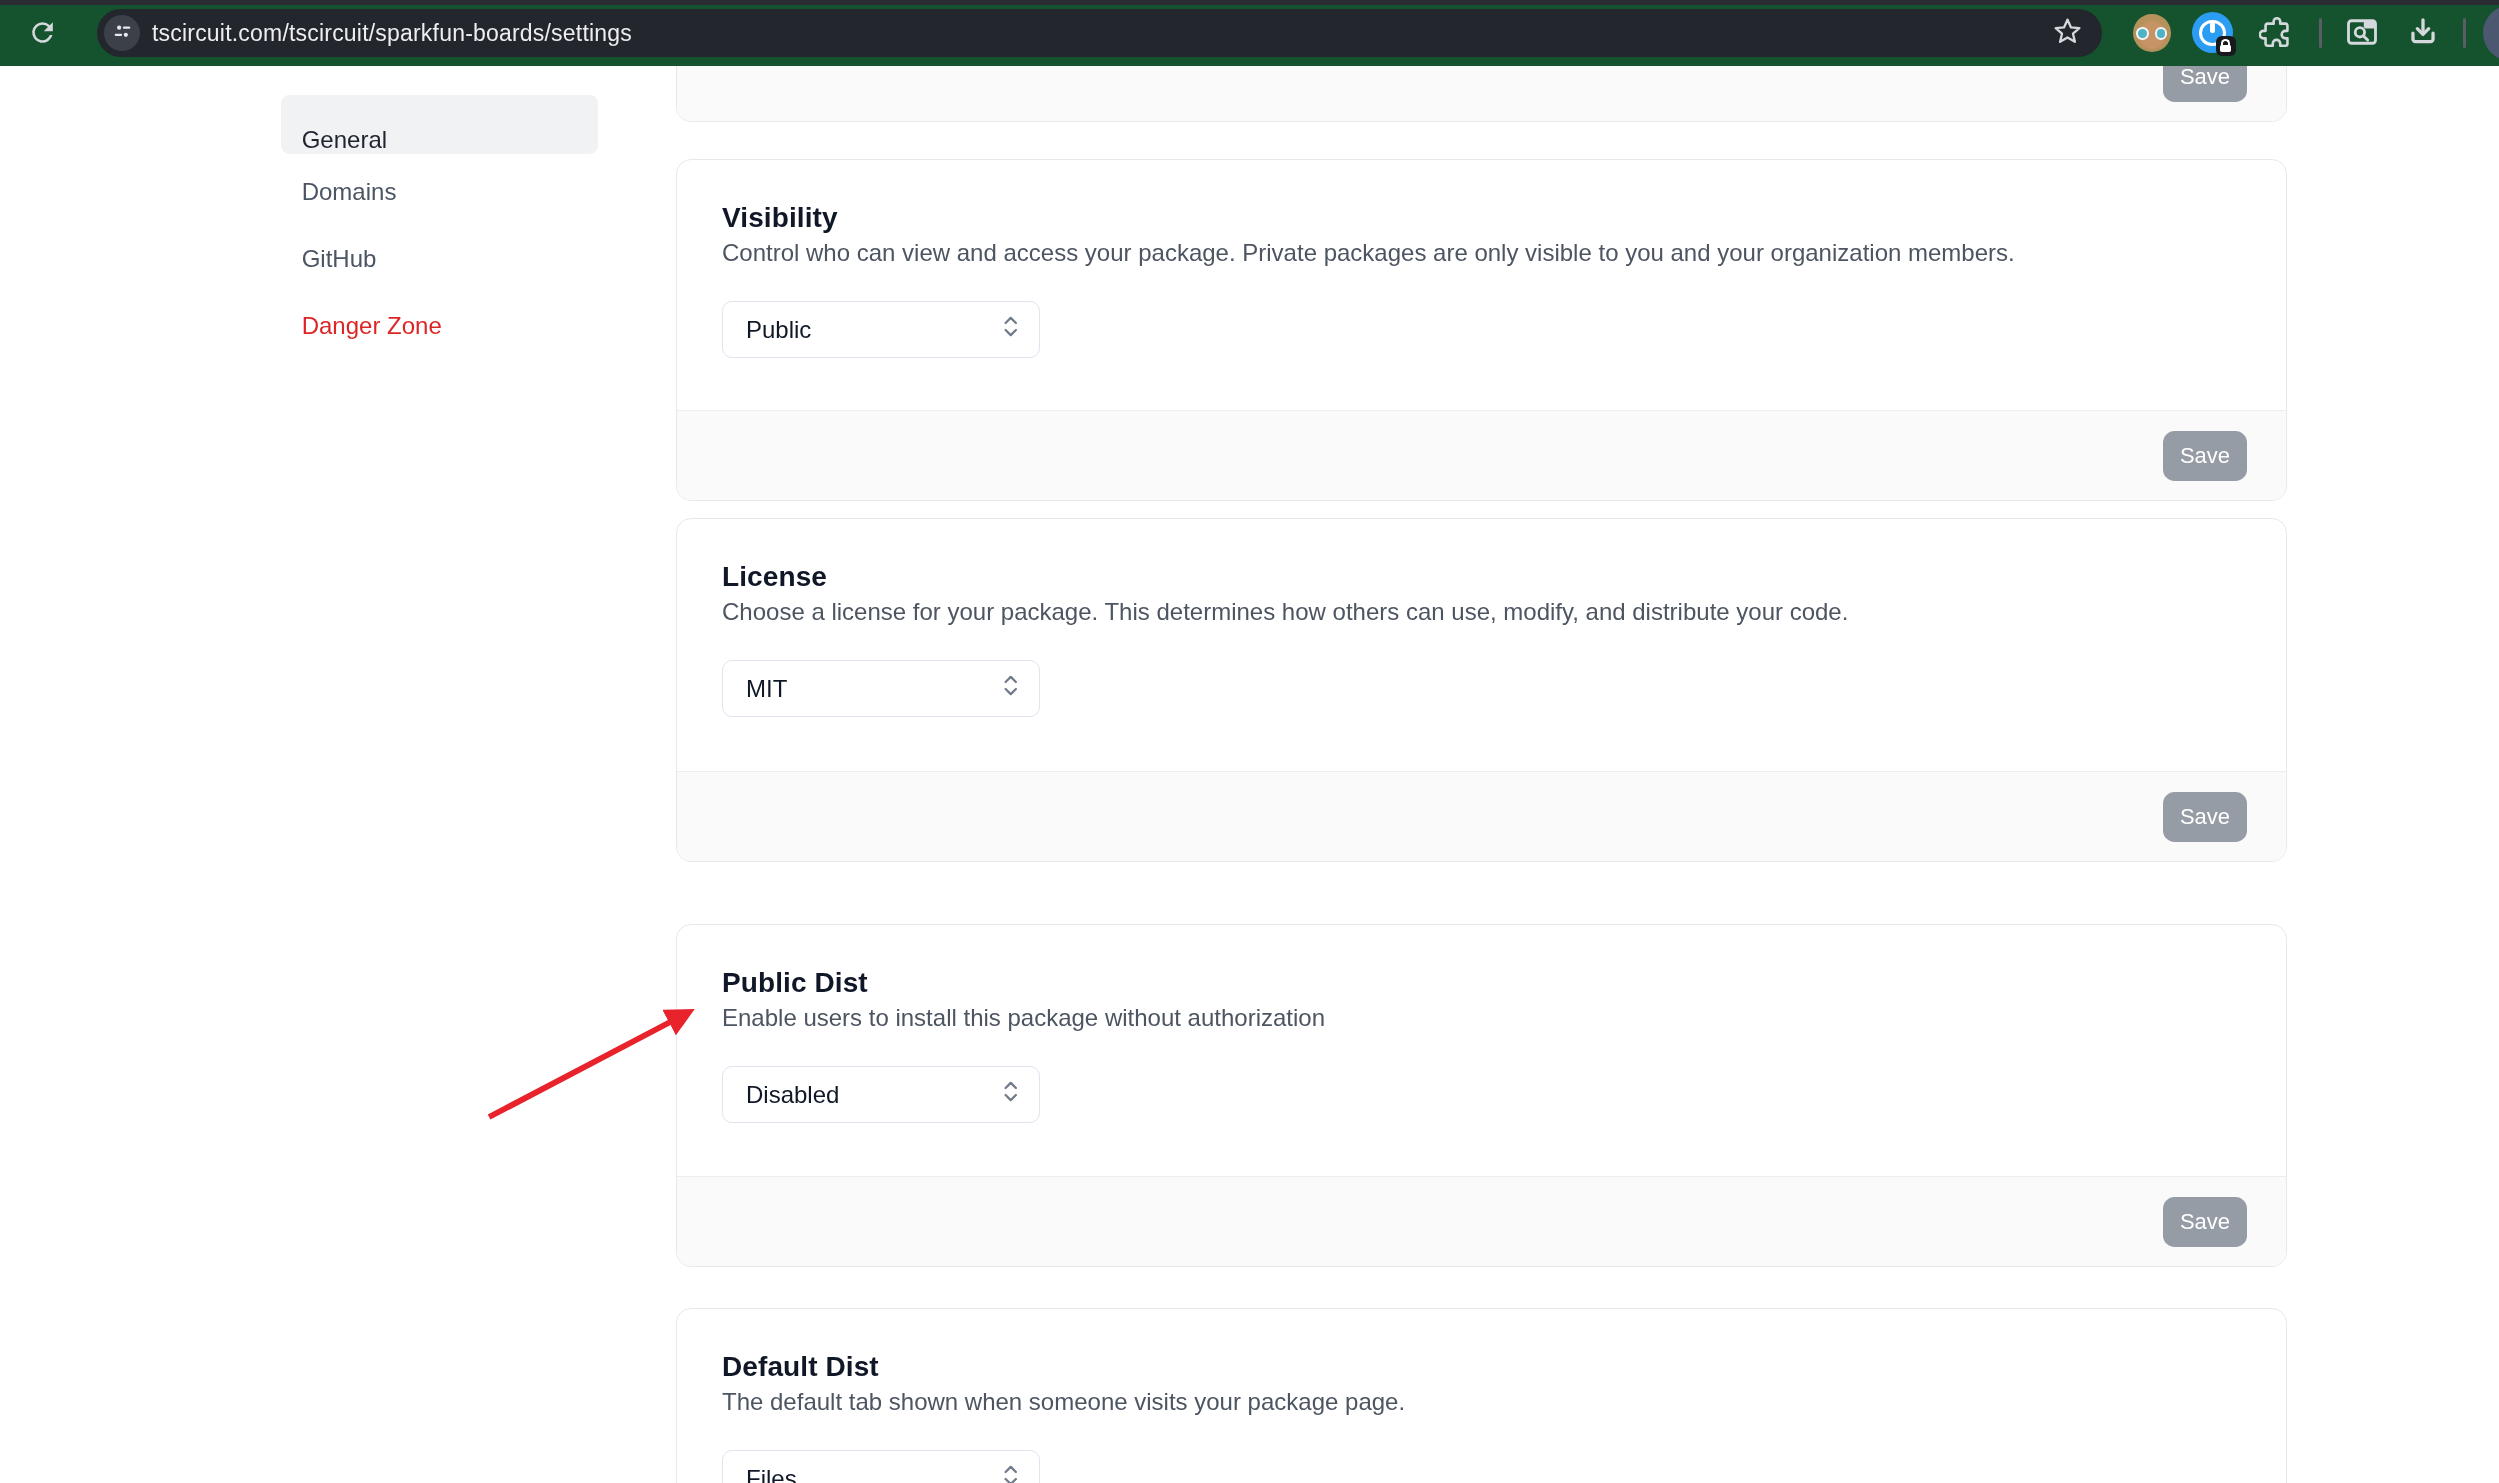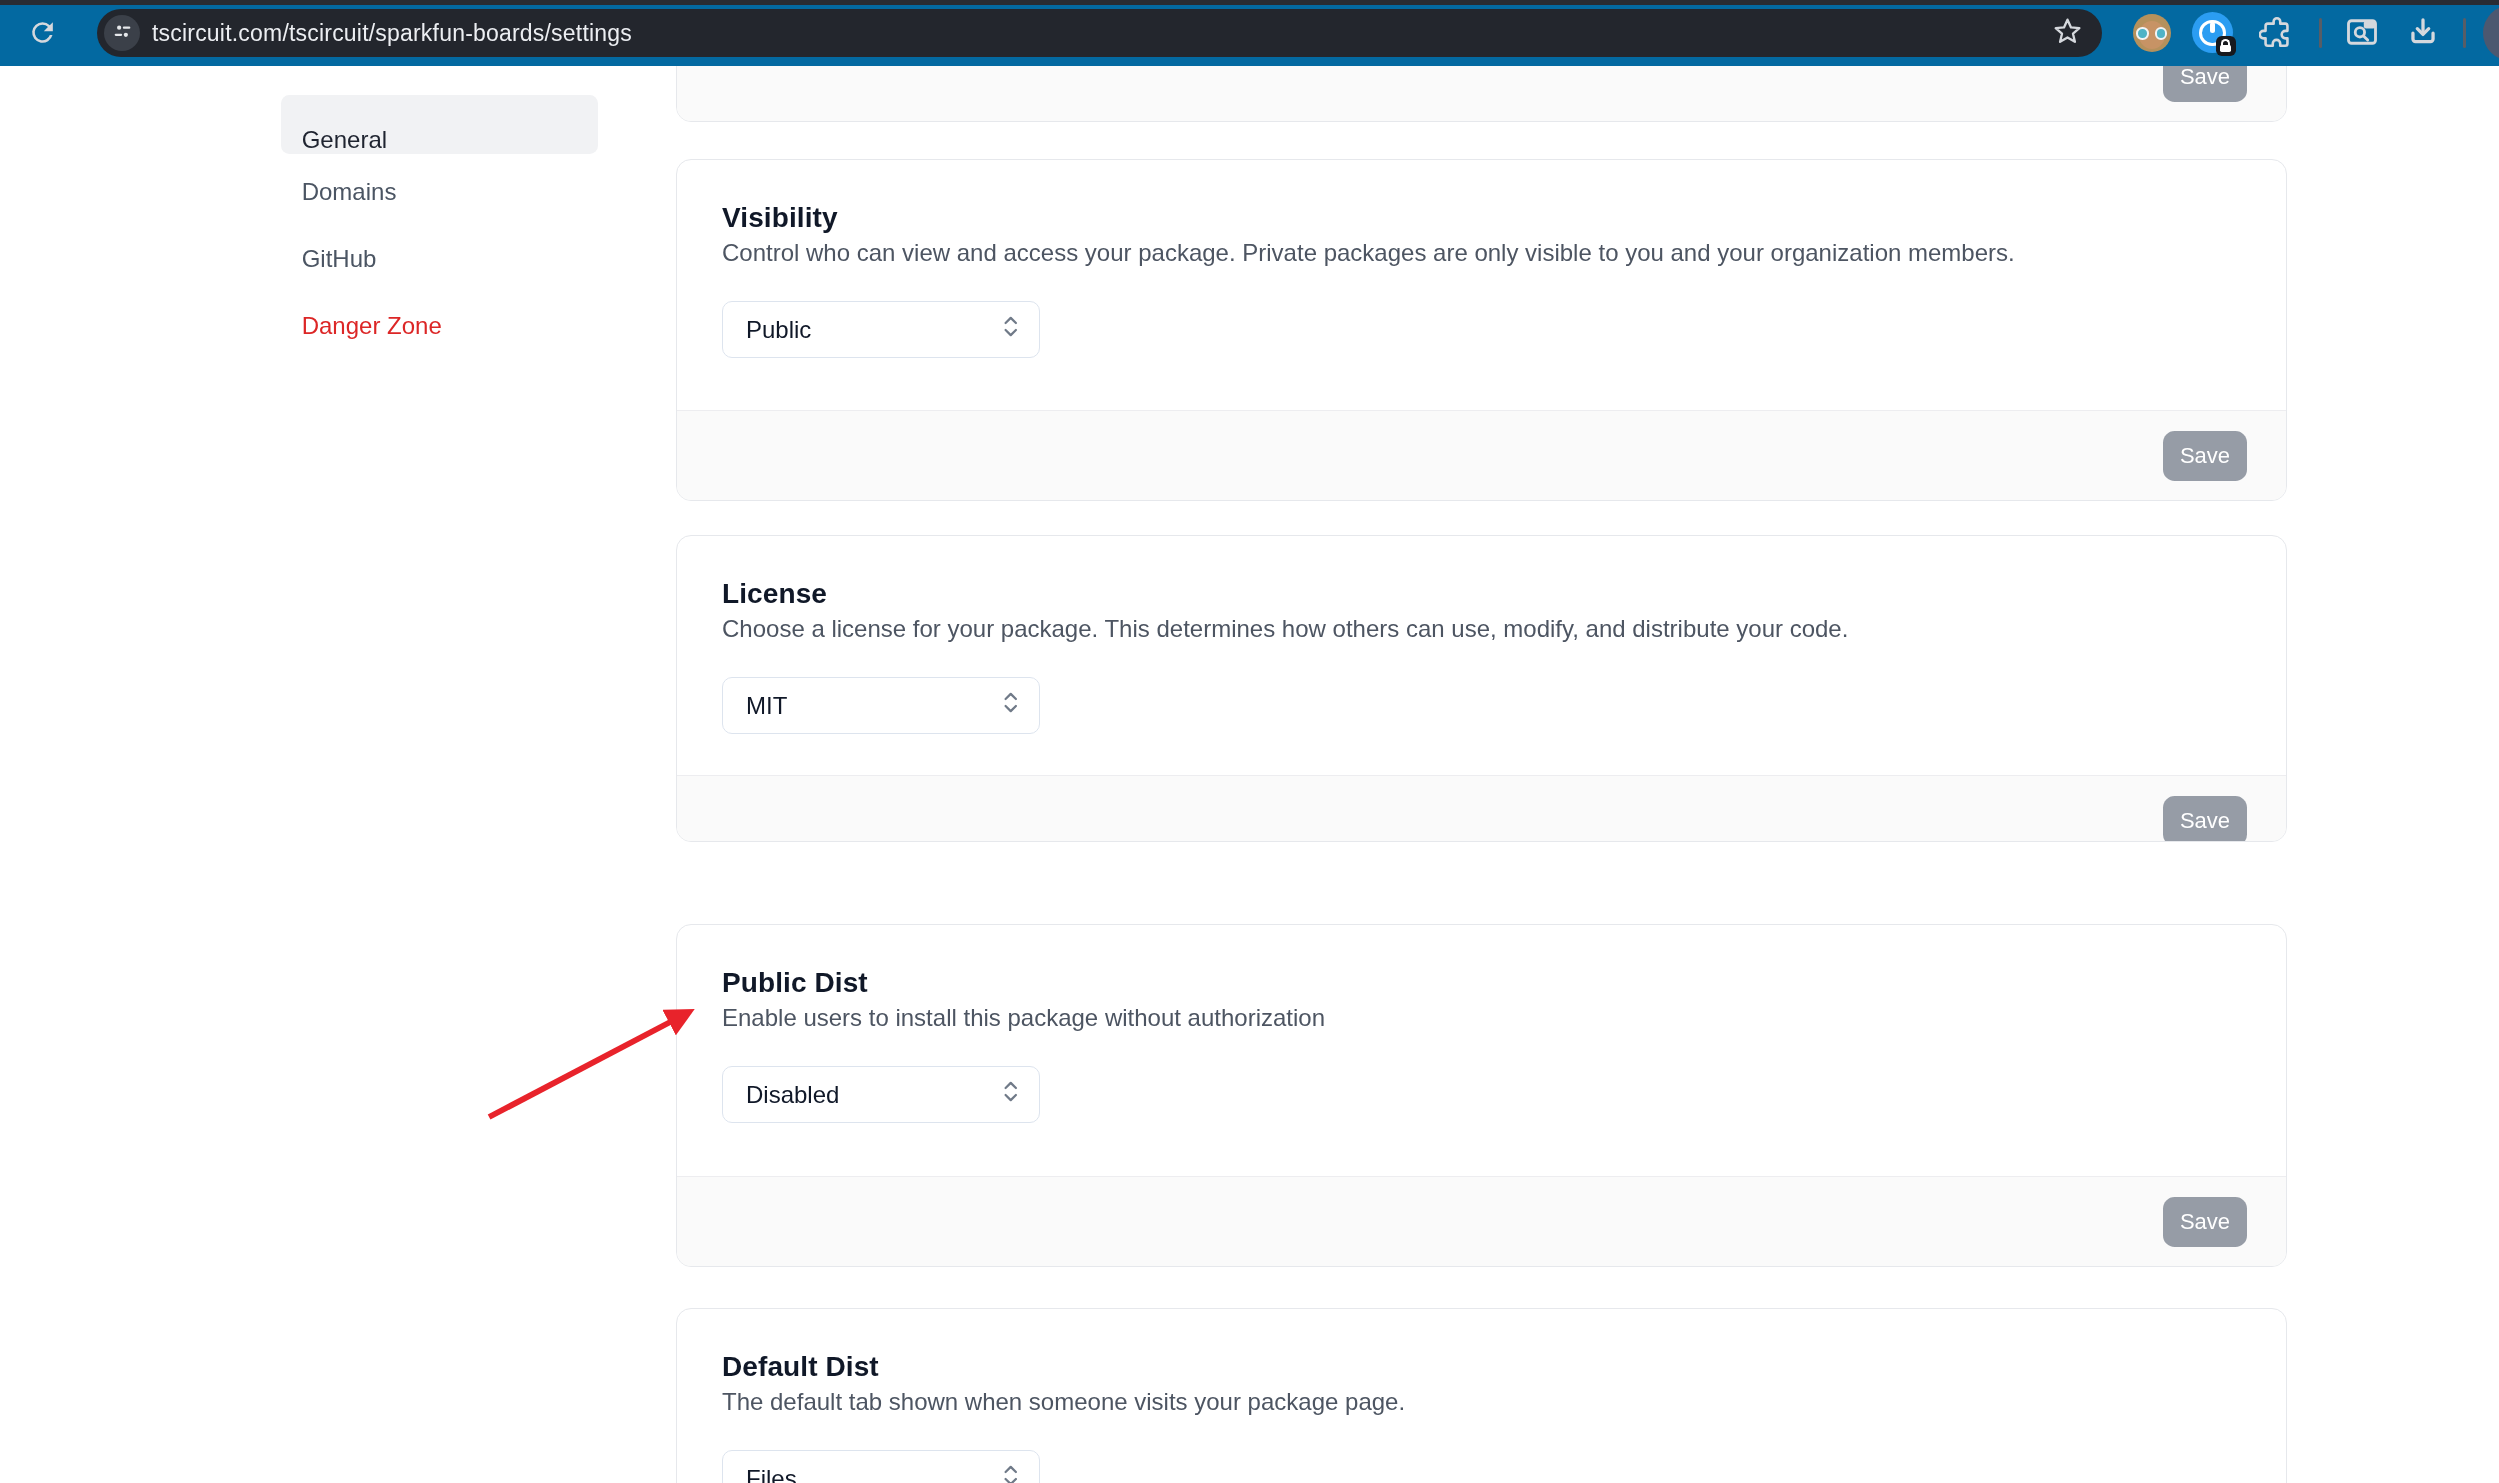--- a/index.html
+++ b/index.html
@@ -1,20 +1,20 @@
 <!DOCTYPE html>
 <html style="font-size:13.2px"><head>
 <meta charset="utf-8">
 <style>
   * { margin:0; padding:0; box-sizing:border-box; }
   html,body { width:2500px; height:1484px; overflow:hidden; }
   body { font-family:"Liberation Sans", sans-serif; background:#ffffff; position:relative; }
 
   
-  #chrome { position:absolute; top:0; left:0; width:2500px; height:66px; background:#0369a1; z-index:50; }
+  #chrome { position:absolute; top:0; left:0; width:2500px; height:66px; background:#14532d; z-index:50; }
   #chrome .frame-strip { position:absolute; top:0; left:0; right:0; height:5px; background:#292c33; }
   .chrome-btn { position:absolute; display:flex; align-items:center; justify-content:center; background:none; border:none; cursor:pointer; }
   #reload-btn { left:23px; top:15px; width:38px; height:38px; }
   #omnibox { position:absolute; left:97px; top:9px; width:2005px; height:48px; background:#23262d; border-radius:24px; }
   #site-info-chip { position:absolute; left:7.4px; top:5.8px; width:36px; height:36px; border-radius:50%; background:#3b4049; display:flex; align-items:center; justify-content:center; border:none; cursor:pointer; }
   #url-text { position:absolute; left:55px; top:0; height:48px; line-height:48px; font-size:23px; color:#eceef2; letter-spacing:0.2px; white-space:nowrap; }
   #bookmark-btn { left:2050px; top:15.7px; width:35px; height:35px; }
   #avatar-ext { position:absolute; left:2133px; top:14px; width:38px; height:38px; border-radius:50%; background:#b5915c; overflow:hidden; cursor:pointer; border:none; }
   #avatar-ext .face { position:absolute; left:5.8px; top:6.6px; width:26.4px; height:28px; border-radius:50%; background:#c79365; }
   #avatar-ext .lens { position:absolute; top:13.2px; width:12.4px; height:12.4px; border-radius:50%; background:#4fb3c6; border:2.5px solid #f2f4f4; }
@@ -39,21 +39,21 @@
   
   #sidebar { position:absolute; left:281px; top:29px; width:317px; }
   .side-item { width:317px; height:59px; margin-bottom:8.3px; border-radius:8.3px; display:flex; align-items:center; padding-left:20.7px; font-size:24px; color:#4b5563; cursor:pointer; }
   .side-item.active { background:#f1f2f4; color:#1f2430;align-items:flex-end; }
   .side-item.danger { color:#dc2626; }
 
   
   .card { position:absolute; left:676px; width:1611px; background:#ffffff; border:1.2px solid #e6e8ec; border-radius:15px; overflow:hidden; display:flex; flex-direction:column; }
   #card-partial   { top:-192px; height:248px; }
   #card-visibility{ top:93px;  height:342px; }
-  #card-license   { top:469px;  height:307px; }
+  #card-license   { top:452px;  height:344px; }
   #card-publicdist{ top:858px; height:343px; }
   #card-default   { top:1242px; height:347px; }
   .card-body { flex:1; padding:40px 45px 41px 45px; }
   .card-title { font-size:28px; font-weight:700; color:#101828; line-height:36px; letter-spacing:0.1px; }
   .card-desc { margin-top:2px; font-size:24px; color:#4d5562; line-height:30px; }
   .select { margin-top:33px; width:318px; height:57px; background:#fff; border:1.2px solid #dde4ee; border-radius:10px; display:flex; align-items:center; justify-content:space-between; padding:0 18px 0 23px; font-size:24px; color:#101828; cursor:pointer;gap:20px; }
   .card-footer { height:90px; background:#fafafa; border-top:1.2px solid #ededf0; display:flex; align-items:center; justify-content:flex-end; padding-right:39px; flex:none; }
   #card-partial .card-footer { height:90px; margin-top:auto; }
   .save-btn { width:84px; height:50px; background:#969ca6; color:#ffffff; font-size:22px; font-weight:400; border:none; border-radius:11.6px; cursor:pointer; font-family:"Liberation Sans", sans-serif; }
 

